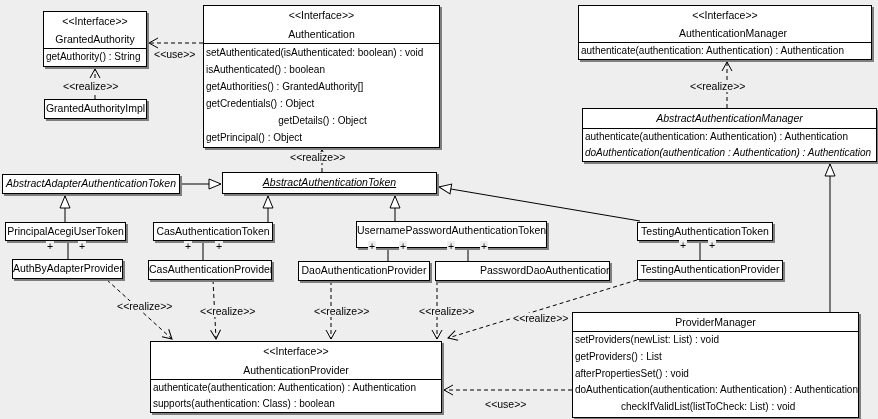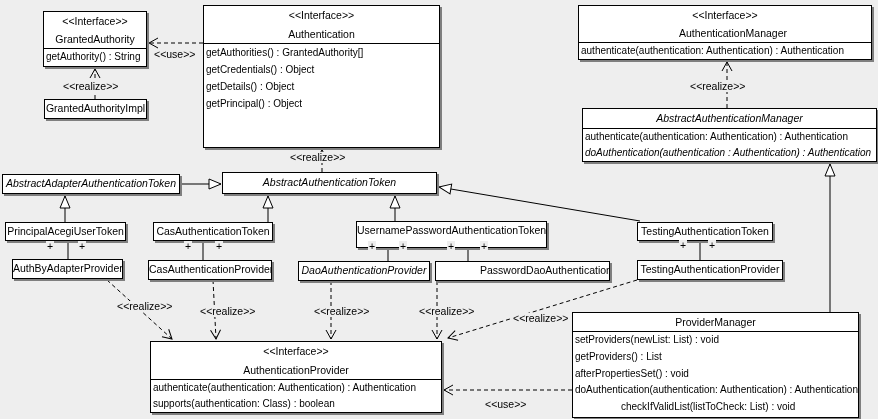--- a/index.html
+++ b/index.html
@@ -73,23 +73,25 @@
       <div class="hdr" style="height: 18px;">
         <div class="line" style="line-height: 17px; height: 17px;">GrantedAuthorityImpl</div>
       </div>
     </div>
     <div class="class-box" style="left: 203px; top: 5px; width: 237px; height: 143px;">
       <div class="hdr sep" style="height: 38px;">
         <div class="line" style="line-height: 18.5px; height: 18.5px;">&lt;&lt;Interface&gt;&gt;</div>
         <div class="line" style="line-height: 18.5px; height: 18.5px;">Authentication</div>
       </div>
       <div class="methods">
+        <div class="m" style="line-height: 17px; height: 17px;">setAuthenticated(isAuthenticated: boolean) : void</div>
+        <div class="m" style="line-height: 17px; height: 17px;">isAuthenticated() : boolean</div>
         <div class="m" style="line-height: 17px; height: 17px;">getAuthorities() : GrantedAuthority[]</div>
         <div class="m" style="line-height: 17px; height: 17px;">getCredentials() : Object</div>
-        <div class="m" style="line-height: 17px; height: 17px;">getDetails() : Object</div>
+        <div class="m" style="line-height: 17px; height: 17px; text-align: center;">getDetails() : Object</div>
         <div class="m" style="line-height: 17px; height: 17px;">getPrincipal() : Object</div>
       </div>
     </div>
     <div class="class-box" style="left: 578px; top: 5px; width: 294px; height: 55px;">
       <div class="hdr sep" style="height: 37px;">
         <div class="line" style="line-height: 18px; height: 18px;">&lt;&lt;Interface&gt;&gt;</div>
         <div class="line" style="line-height: 18px; height: 18px; padding-left: 16px;">AuthenticationManager</div>
       </div>
       <div class="methods">
         <div class="m" style="line-height: 15px; height: 15px;">authenticate(authentication: Authentication) : Authentication</div>
@@ -102,21 +104,21 @@
       <div class="methods">
         <div class="m" style="line-height: 15.5px; height: 15.5px;">authenticate(authentication: Authentication) : Authentication</div>
         <div class="m it" style="line-height: 15.5px; height: 15.5px;">doAuthentication(authentication : Authentication) : Authentication</div>
       </div>
     </div>
     <div class="class-box" style="left: 2px; top: 174px; width: 178px; height: 20px;">
       <div class="hdr" style="height: 18px;">
         <div class="line it" style="line-height: 17px; height: 20px;">AbstractAdapterAuthenticationToken</div>
       </div>
     </div>
-    <div class="class-box" style="left: 222px; top: 172px; width: 215px; height: 22px;">
+    <div class="class-box" style="left: 222px; top: 172px; width: 215px; height: 22px; text-decoration: underline;">
       <div class="hdr" style="height: 20px;">
         <div class="line it" style="line-height: 19px; height: 19px;">AbstractAuthenticationToken</div>
       </div>
     </div>
     <div class="class-box" style="left: 5px; top: 222px; width: 121px; height: 19px;">
       <div class="hdr" style="height: 17px;">
         <div class="line" style="line-height: 16px; height: 16px;">PrincipalAcegiUserToken</div>
       </div>
     </div>
     <div class="class-box" style="left: 153px; top: 222px; width: 120px; height: 19px;">
@@ -138,21 +140,21 @@
       <div class="hdr" style="height: 18px;">
         <div class="line" style="line-height: 17px; height: 17px;">AuthByAdapterProvider</div>
       </div>
     </div>
     <div class="class-box" style="left: 148px; top: 260px; width: 124px; height: 20px;">
       <div class="hdr" style="height: 18px;">
         <div class="line" style="line-height: 17px; height: 17px;">CasAuthenticationProvider</div>
       </div>
     </div>
     <div class="class-box" style="left: 298px; top: 261px; width: 132px; height: 20px;">
-      <div class="hdr" style="height: 18px; font-style: italic;">
+      <div class="hdr" style="height: 18px;">
         <div class="line" style="line-height: 17px; height: 17px;">DaoAuthenticationProvider</div>
       </div>
     </div>
     <div class="class-box" style="left: 435px; top: 261px; width: 175px; height: 20px;">
       <div class="hdr" style="height: 18px;">
         <div class="line" style="line-height: 17px; height: 16px; margin-left: 44px;">PasswordDaoAuthenticationProvider</div>
       </div>
     </div>
     <div class="class-box" style="left: 637px; top: 260px; width: 146px; height: 20px;">
       <div class="hdr" style="height: 18px;">

